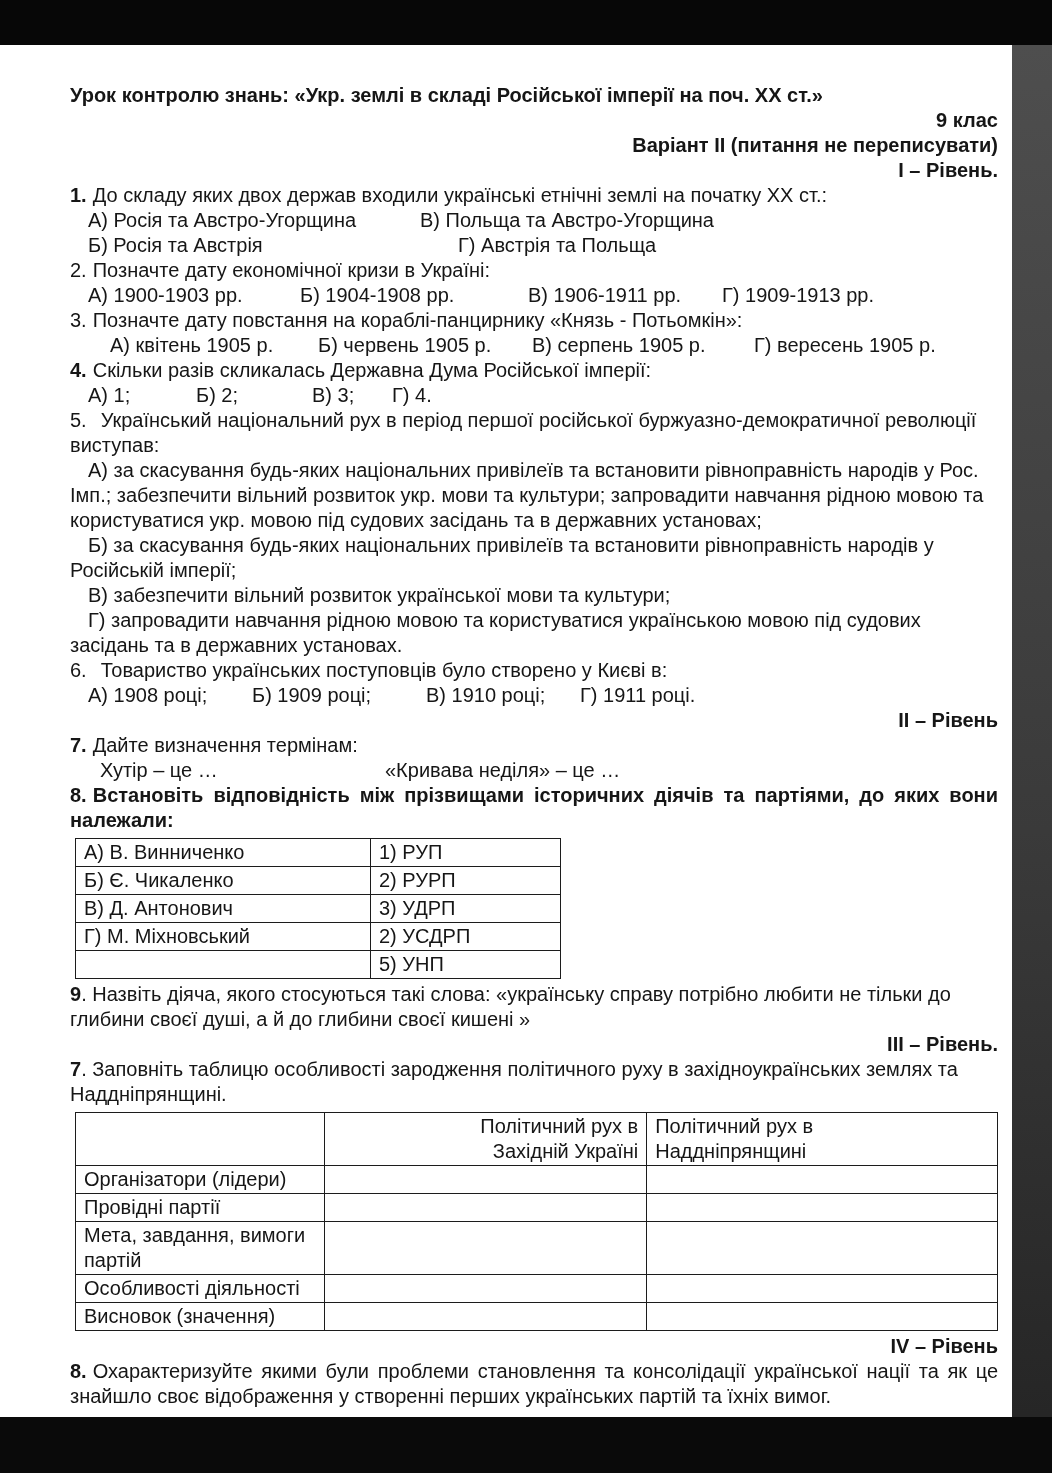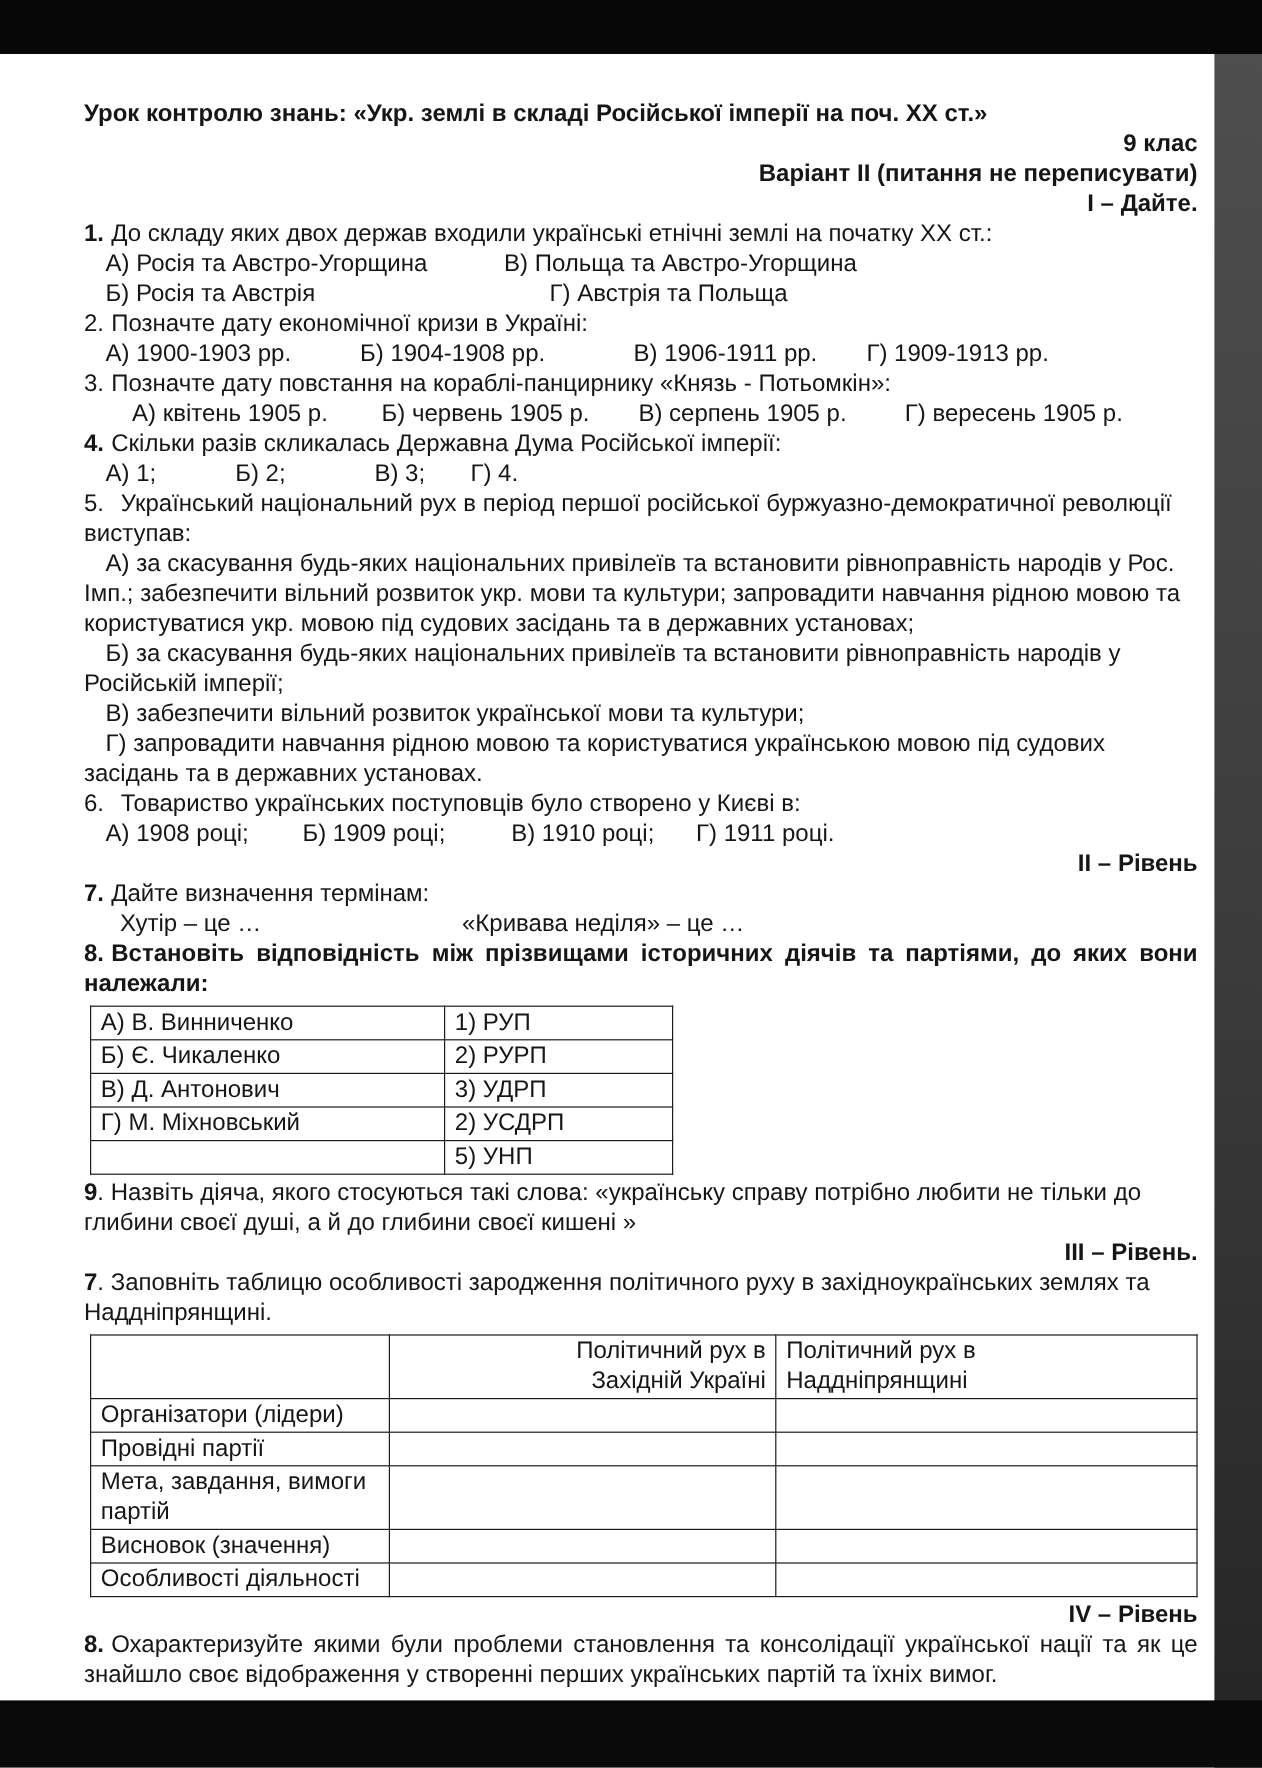--- a/index.html
+++ b/index.html
@@ -53,21 +53,21 @@
 
 <div class="top-bar"></div>
 <div class="right-bar"></div>
 <div class="bottom-bar"></div>
 
 <div class="paper">
 
   <p class="line bold">Урок контролю знань: «Укр. землі в складі Російської імперії на поч. ХХ ст.»</p>
   <p class="line bold center">9 клас</p>
   <p class="line bold center">Варіант II (питання не переписувати)</p>
-  <p class="line bold center">I – Дайте.</p>
+  <p class="line bold center">I – Рівень.</p>
 
   <p class="line"><b class="qn">1.</b><span>До складу яких двох держав входили українські етнічні землі на початку ХХ ст.:</span></p>
   <p class="line pl18">
     <span class="opt" style="width:332px">А) Росія та Австро-Угорщина</span><span class="opt">В) Польща та Австро-Угорщина</span>
   </p>
   <p class="line pl18">
     <span class="opt" style="width:370px">Б) Росія та Австрія</span><span class="opt">Г) Австрія та Польща</span>
   </p>
 
   <p class="line"><span class="qn">2.</span><span>Позначте дату економічної кризи в Україні:</span></p>
@@ -152,26 +152,26 @@
       <td class="g1">Провідні партії</td>
       <td class="g2"></td>
       <td class="g3"></td>
     </tr>
     <tr class="r">
       <td class="g1">Мета, завдання, вимоги партій</td>
       <td class="g2"></td>
       <td class="g3"></td>
     </tr>
     <tr class="r">
-      <td class="g1">Висновок (значення)</td>
+      <td class="g1">Особливості діяльності</td>
       <td class="g2"></td>
       <td class="g3"></td>
     </tr>
     <tr class="r">
-      <td class="g1">Особливості діяльності</td>
+      <td class="g1">Висновок (значення)</td>
       <td class="g2"></td>
       <td class="g3"></td>
     </tr>
   </tbody>
     </table>
 
   <p class="line bold center">IV – Рівень</p>
 
   <p class="line just"><b class="qn">8.</b><span>Охарактеризуйте якими були проблеми становлення та консолідації української нації та як це знайшло своє відображення у створенні перших українських партій та їхніх вимог.</span></p>
 

